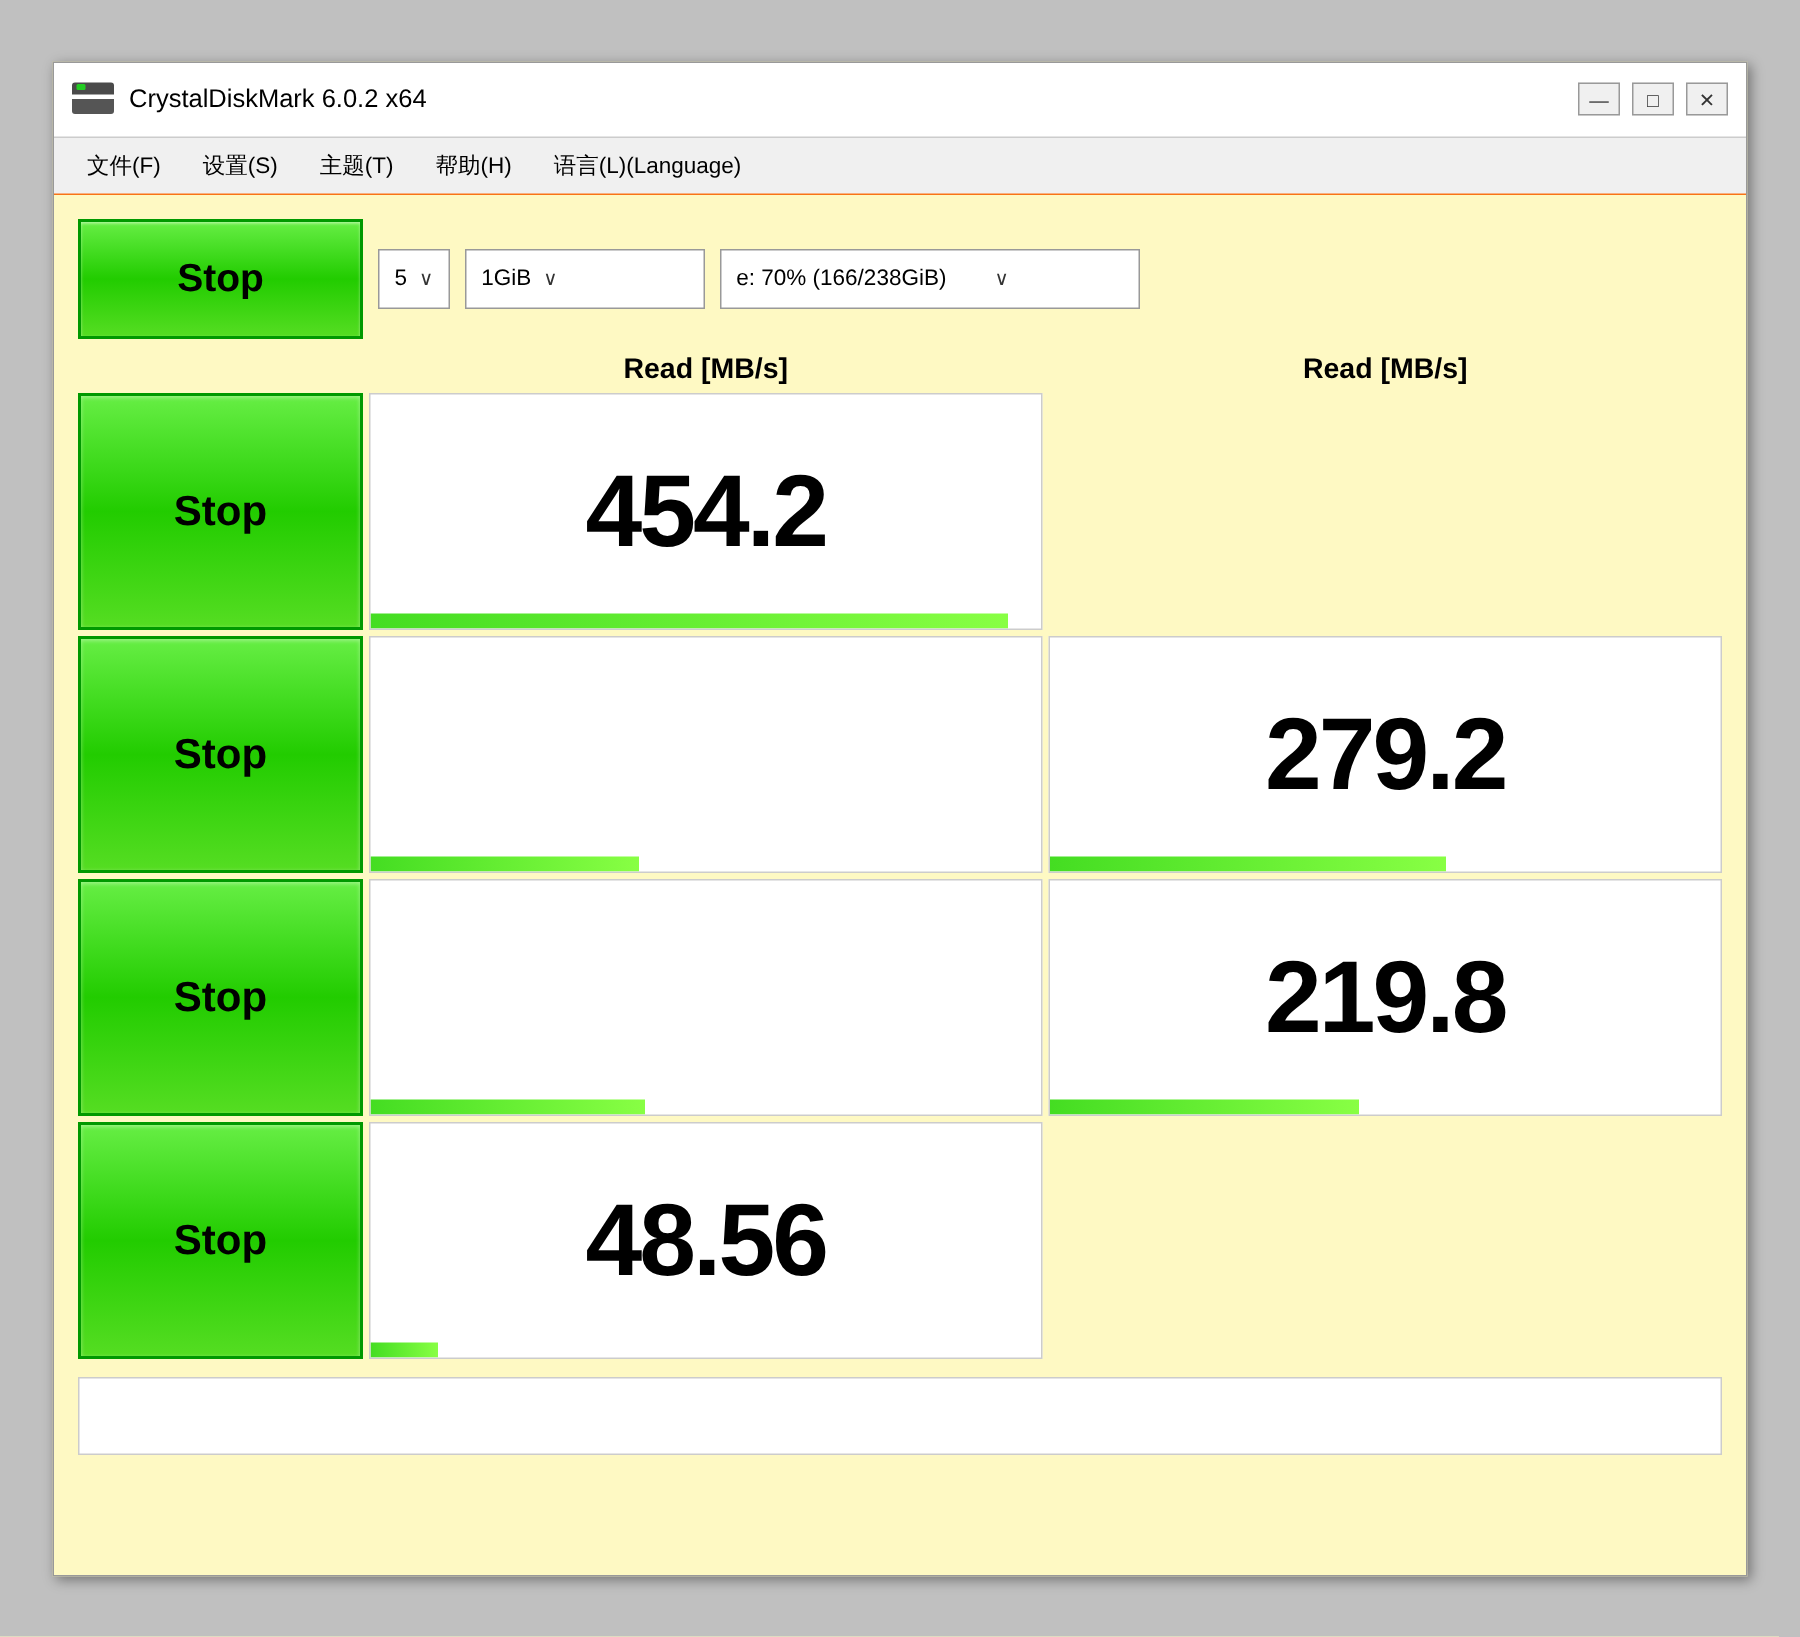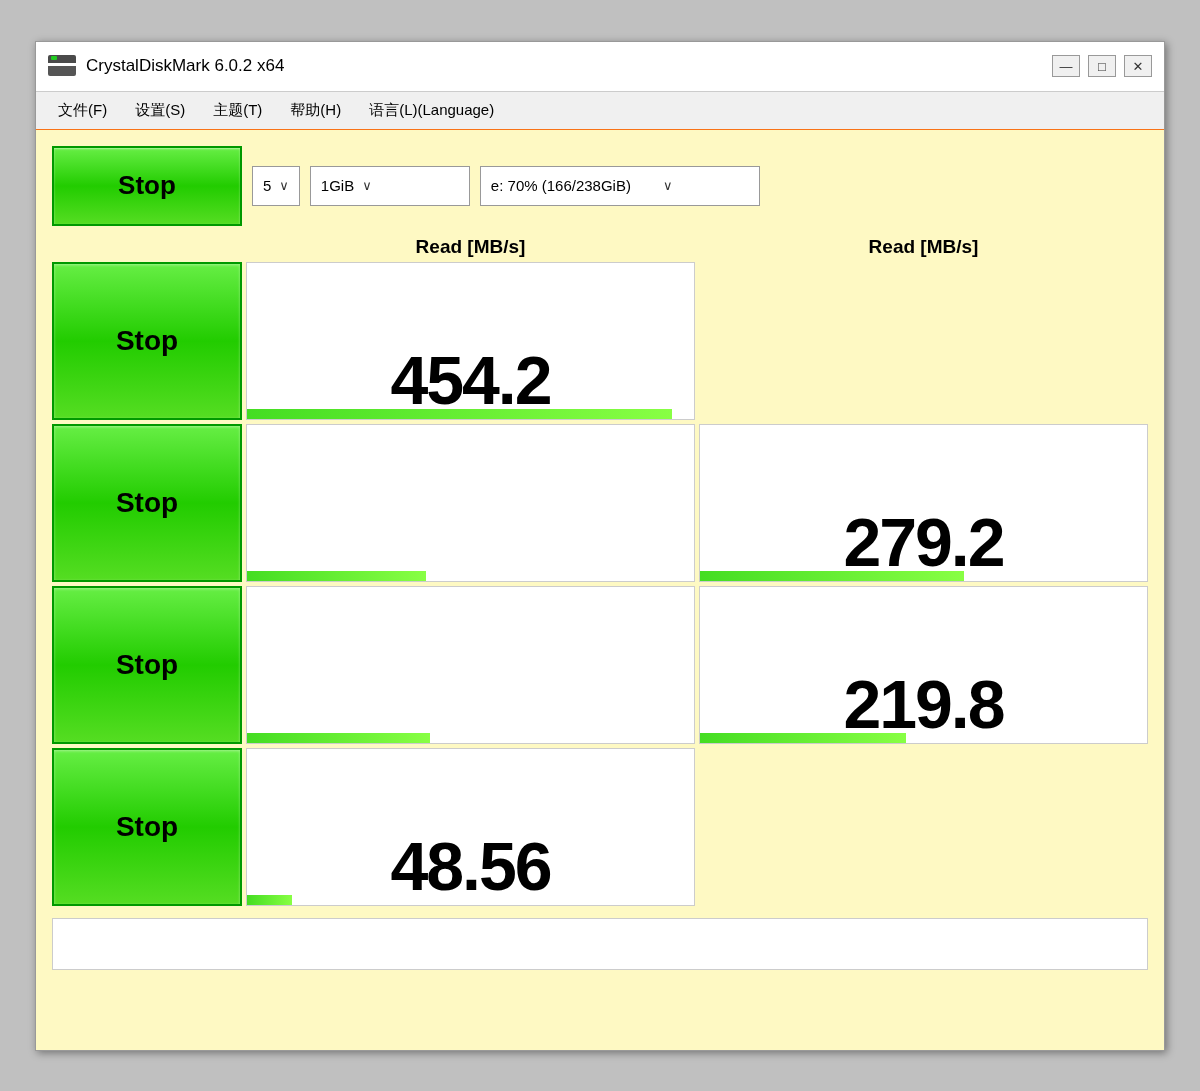--- a/index.html
+++ b/index.html
@@ -205,21 +205,21 @@
       justify-content: center;
       position: relative;
       overflow: hidden;
     }
 
     .bench-cell-inner {
       position: relative;
       width: 100%;
       height: 100%;
       display: flex;
-      align-items: flex-end;
+      align-items: center;
       justify-content: center;
     }
 
     .bench-bar {
       position: absolute;
       bottom: 0;
       left: 0;
       height: 10px;
       background: linear-gradient(to right, #44dd22, #88ff44);
     }

